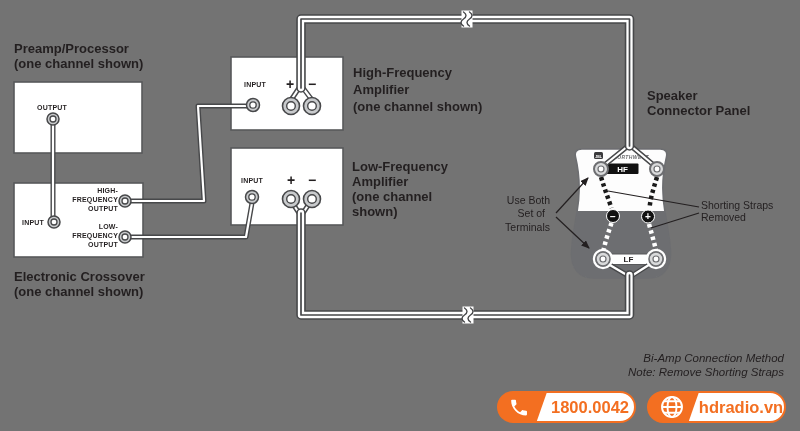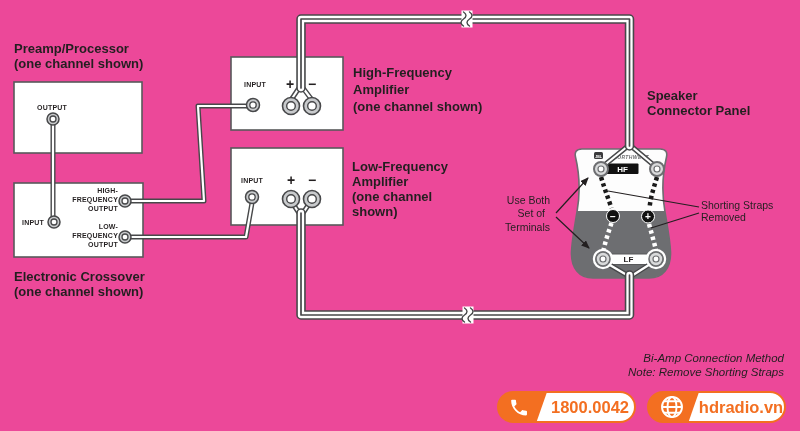--- a/index.html
+++ b/index.html
@@ -1,16 +1,16 @@
 <!DOCTYPE html>
 <html><head>
 <meta charset="utf-8">
 <style>
   html,body{margin:0;padding:0;background:#fff;}
-  .stage{position:relative;width:800px;height:431px;background:#ec4899;overflow:hidden;
+  .stage{position:relative;width:800px;height:431px;background:#737373;overflow:hidden;
          font-family:"Liberation Sans",sans-serif;}
   svg{display:block;}
   
   .box{fill:#fff;stroke:#58595b;stroke-width:1.6;}
   .t{fill:#231f20;}
   .t-title{font:700 13px "Liberation Sans",sans-serif;}
   .t-small{font:700 7px "Liberation Sans",sans-serif;letter-spacing:.2px;}
   .t-sign{font:700 14px "Liberation Sans",sans-serif;}
   .t-ann{font:400 10.5px "Liberation Sans",sans-serif;}
   .t-cap{font:italic 400 11.5px "Liberation Sans",sans-serif;}

